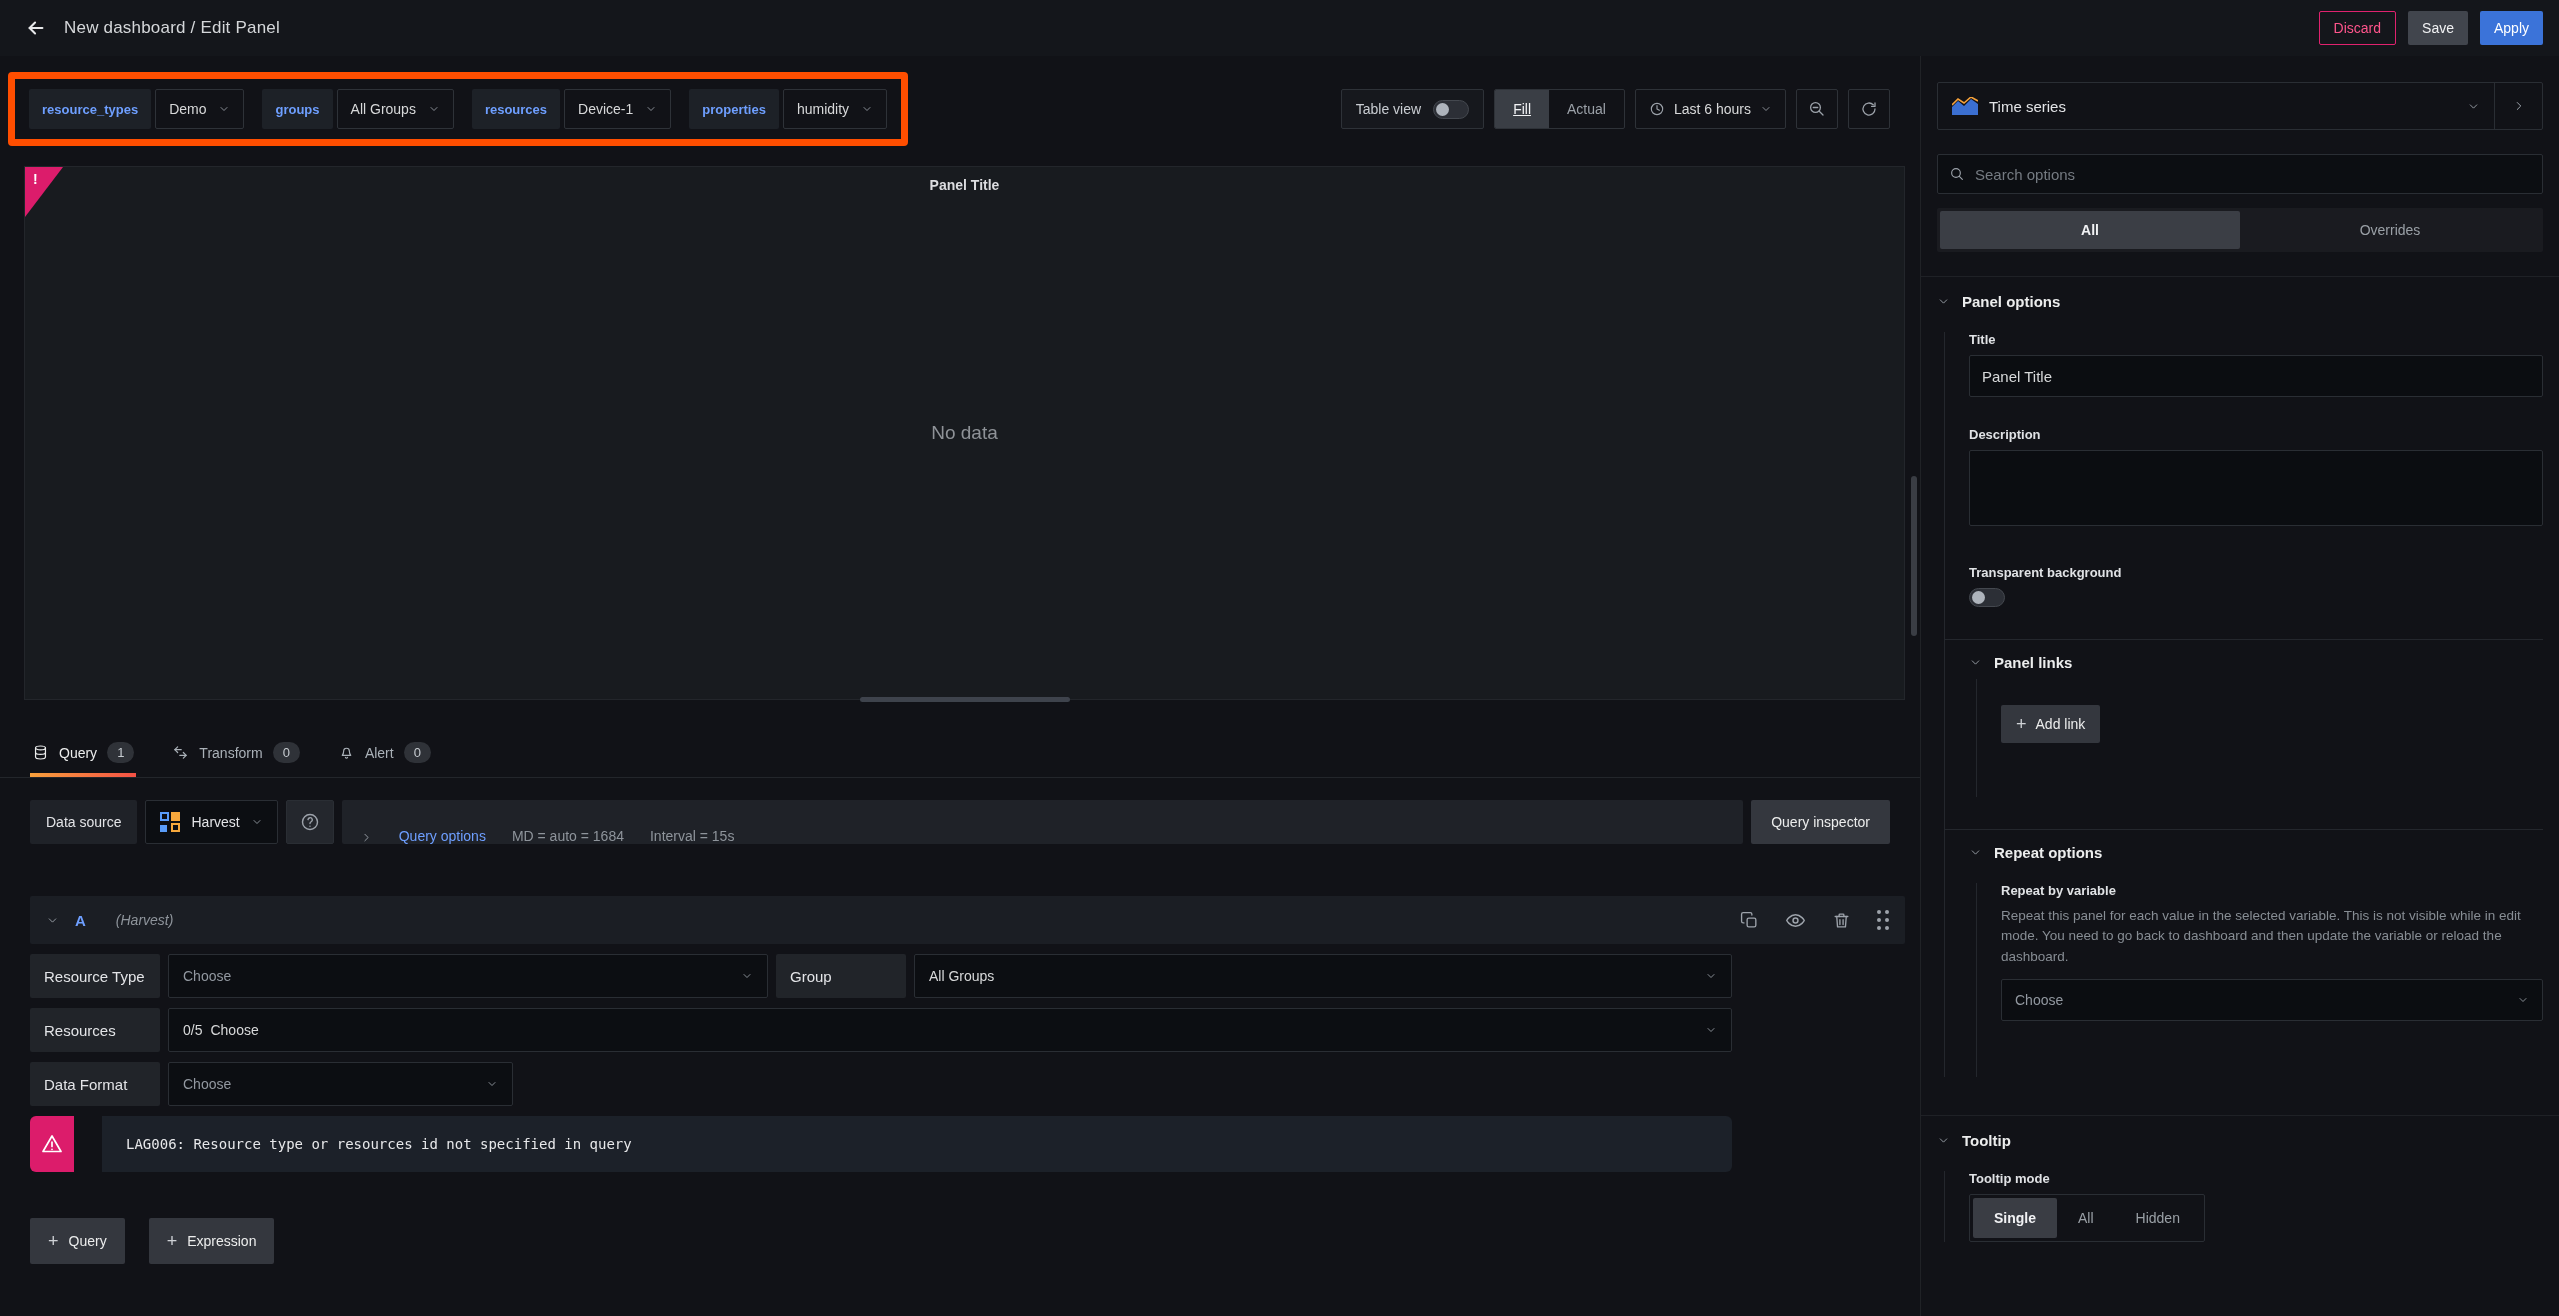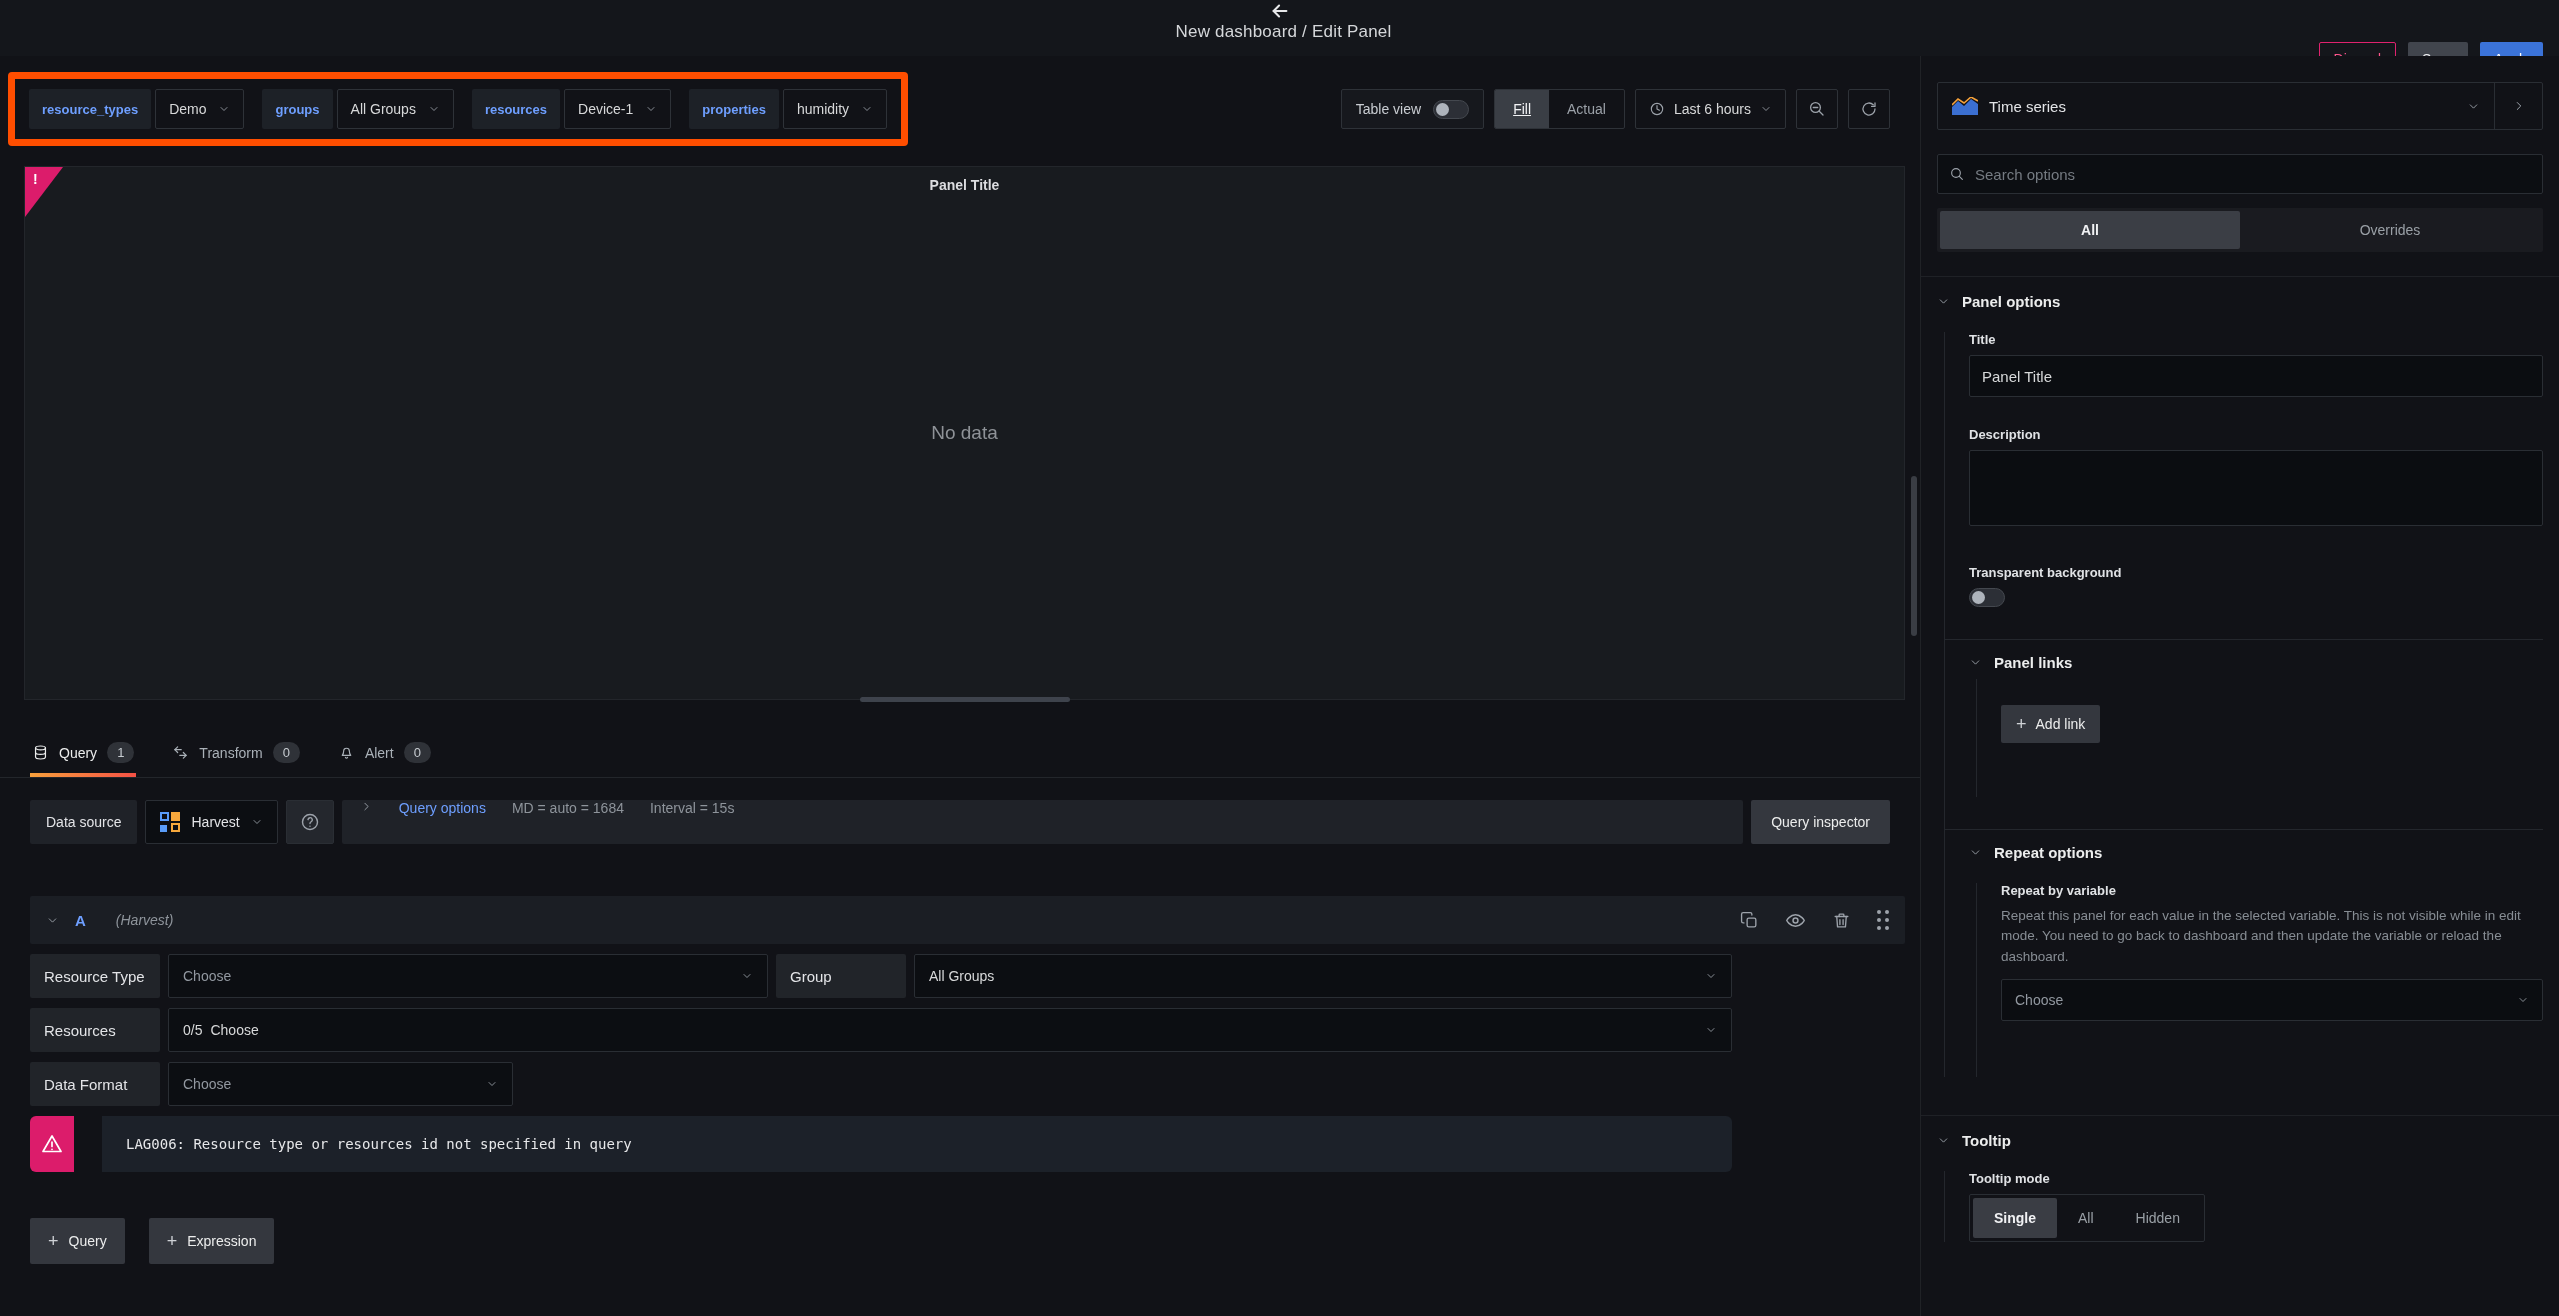--- a/index.html
+++ b/index.html
@@ -5,21 +5,21 @@
   * { box-sizing: border-box; margin: 0; padding: 0; }
   html,body { width:2559px; height:1316px; overflow:hidden; }
   body {
     background:#111217; color:#ccccdc;
     font-family:"Liberation Sans","DejaVu Sans",sans-serif; font-size:14px;
   }
   svg { display:block; }
   .icon { stroke:#9da3ab; fill:none; stroke-width:1.7; stroke-linecap:round; stroke-linejoin:round; }
 
   
-  .header { height:56px; display:flex; align-items:center; padding:0 16px; background:#14161b;flex-direction:column; }
+  .header { height:56px; display:flex; align-items:center; padding:0 16px; background:#14161b; }
   .back-btn { width:40px; height:40px; display:flex; align-items:center; justify-content:center; cursor:pointer; }
   .back-btn .icon { stroke:#e7e8ea; stroke-width:2.2; }
   .hdr-title { font-size:17px; color:#d5d7da; margin-left:8px; letter-spacing:.2px; }
   .hdr-actions { margin-left:auto; display:flex; gap:12px; align-items:center; }
   .btn { height:34px; padding:0 14px; border-radius:2px; display:flex; align-items:center; font-weight:500; font-size:14px; cursor:pointer; border:none; }
   .btn-discard { background:transparent; border:1px solid #e0226e; color:#ff558c; }
   .btn-save { background:#41454d; color:#f1f2f4; }
   .btn-apply { background:#3b73d9; color:#ffffff; }
 
   .content { display:flex; height:1260px; }
@@ -59,21 +59,21 @@
   .tab.active { color:#eceded; }
   .tab.active .icon { stroke:#eceded; }
   .tab.active::after { content:""; position:absolute; left:0; right:0; bottom:0; height:4px; background:linear-gradient(90deg,#f8a03c,#f55145); }
   .badge { background:#2f3238; border-radius:999px; padding:3px 10px; font-size:13px; color:#c7ccd1; }
 
   
   .ds-row { margin:22px 30px 0; display:flex; align-items:center; gap:8px; }
   .ds-label { background:#1f2228; height:44px; display:flex; align-items:center; padding:0 16px; font-weight:500; color:#e3e4e7; border-radius:2px; }
   .ds-select { background:#0c0e12; border:1px solid #2a2e34; height:44px; display:flex; align-items:center; gap:11px; padding:0 14px; border-radius:2px; cursor:pointer; color:#e3e4e7; }
   .help-btn { background:#24272d; border:1px solid #2a2e34; width:48px; height:44px; display:flex; align-items:center; justify-content:center; border-radius:2px; cursor:pointer; }
-  .qo-bar { flex:1; background:#1f2228; height:44px; display:flex; align-items:flex-start; gap:26px; padding:0 18px; border-radius:2px; }
+  .qo-bar { flex:1; background:#1f2228; height:44px; display:flex; align-items:flex-end; gap:26px; padding:0 18px; border-radius:2px; }
   .qo-link { color:#6e9fff; font-weight:500; cursor:pointer; }
   .qo-meta { color:#8e949b; }
   .inspector-btn { background:#34373e; height:44px; padding:8px 20px; display:flex; align-items:center; color:#eceded; font-weight:500; border-radius:2px; cursor:pointer; }
 
   
   .query-card { margin:52px 30px 0; }
   .qc-header { background:#1b1e24; height:48px; display:flex; align-items:center; gap:16px; padding:0 16px; border-radius:2px; width:1875px; }
   .qc-ref { color:#6e9fff; font-weight:700; font-size:15px; }
   .qc-ds { color:#8e949b; font-style:italic; margin-left:14px; }
   .qc-icons { margin-left:auto; display:flex; align-items:center; gap:26px; }

